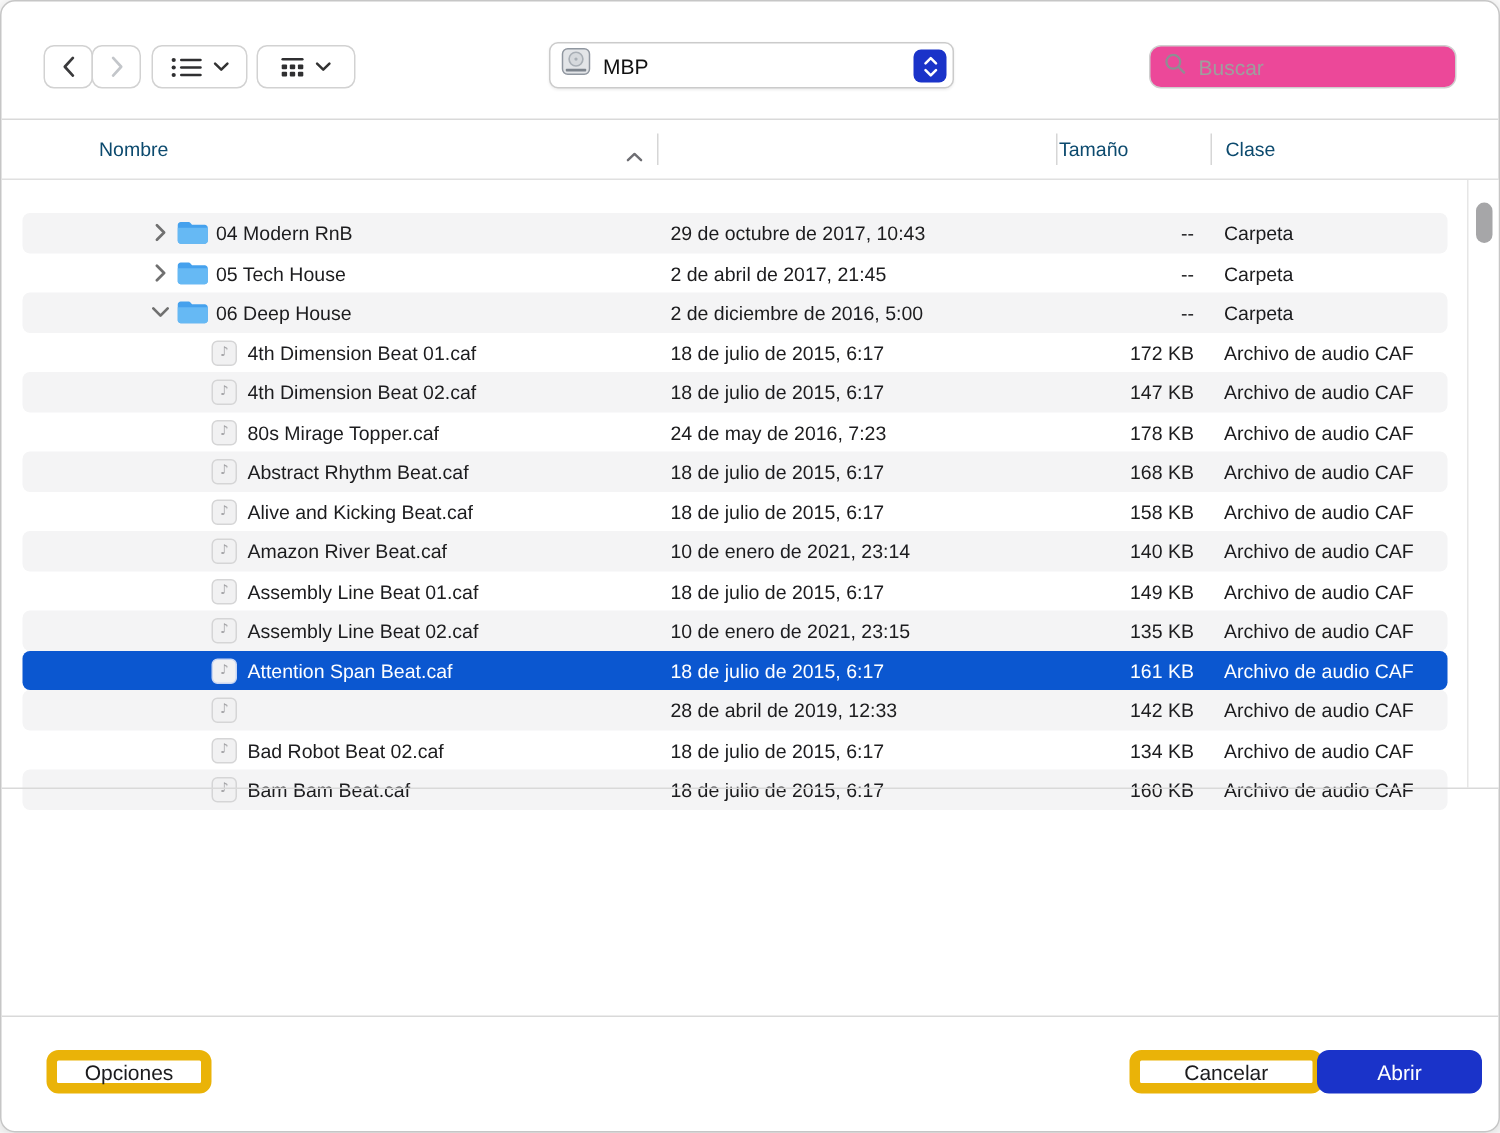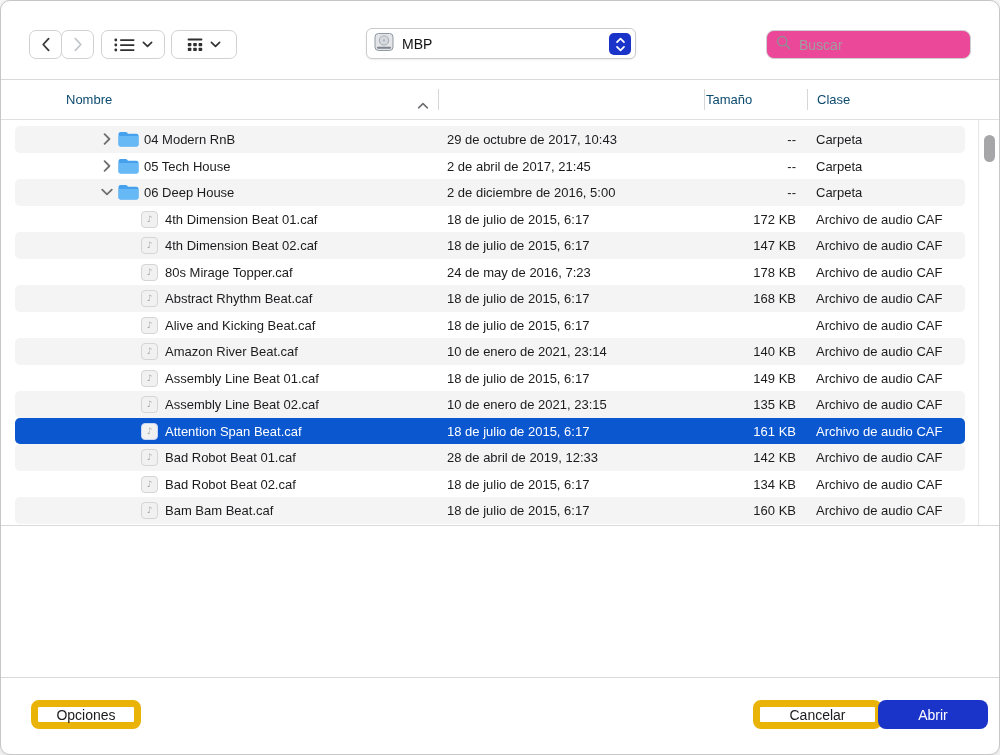--- a/index.html
+++ b/index.html
@@ -34,21 +34,21 @@
   .colh{position:absolute;top:79px;height:39px;line-height:39px;font-size:13px;color:#0c4a6e;white-space:nowrap;}
   #col-name{left:65px;}
   #col-date{left:447px;}
   #col-size{left:677px;margin-left:28px;}
   #col-kind{left:816px;}
   #sort-caret{position:absolute;left:416px;top:95px;}
   .vsep{position:absolute;top:88px;height:21px;width:1px;background:#d6d6d6;}
   #vsep1{left:437px;} #vsep2{left:703px;} #vsep3{left:806px;}
 
   
-  #list{position:absolute;left:0;top:125px;width:1000px;}
+  #list{position:absolute;left:0;top:141px;width:1000px;}
   .row{position:relative;height:26.5px;margin-left:14px;width:950px;border-radius:5px;font-size:13px;color:#1c1c1e;}
   .row.striped{background:var(--stripe);}
   .row.selected{background:var(--sel-blue);color:#fff;}
   .cell{position:absolute;top:0;height:26.5px;line-height:27px;white-space:nowrap;}
   .row.folder .name{left:129px;}
   .row.file .name{left:150px;}
   .date{left:432px;}
   .size{left:560px;width:221px;text-align:right;}
   .kind{left:801px;}
   .disclosure{position:absolute;left:84px;top:0;width:16px;height:26.5px;display:flex;align-items:center;justify-content:center;}
@@ -231,20 +231,21 @@
         <span class="icon-file">♪</span>
         <span class="cell name">Abstract Rhythm Beat.caf</span>
         <span class="cell date">18 de julio de 2015, 6:17</span>
         <span class="cell size">168 KB</span>
         <span class="cell kind">Archivo de audio CAF</span>
       </div>
       <div class="row file">
         <span class="icon-file">♪</span>
         <span class="cell name">Alive and Kicking Beat.caf</span>
         <span class="cell date">18 de julio de 2015, 6:17</span>
+        <span class="cell size">158 KB</span>
         <span class="cell kind">Archivo de audio CAF</span>
       </div>
       <div class="row file striped">
         <span class="icon-file">♪</span>
         <span class="cell name">Amazon River Beat.caf</span>
         <span class="cell date">10 de enero de 2021, 23:14</span>
         <span class="cell size">140 KB</span>
         <span class="cell kind">Archivo de audio CAF</span>
       </div>
       <div class="row file">
@@ -263,21 +264,20 @@
       </div>
       <div class="row file selected">
         <span class="icon-file">♪</span>
         <span class="cell name">Attention Span Beat.caf</span>
         <span class="cell date">18 de julio de 2015, 6:17</span>
         <span class="cell size">161 KB</span>
         <span class="cell kind">Archivo de audio CAF</span>
       </div>
       <div class="row file striped">
         <span class="icon-file">♪</span>
-        <span class="cell name">Bad Robot Beat 01.caf</span>
         <span class="cell date">28 de abril de 2019, 12:33</span>
         <span class="cell size">142 KB</span>
         <span class="cell kind">Archivo de audio CAF</span>
       </div>
       <div class="row file">
         <span class="icon-file">♪</span>
         <span class="cell name">Bad Robot Beat 02.caf</span>
         <span class="cell date">18 de julio de 2015, 6:17</span>
         <span class="cell size">134 KB</span>
         <span class="cell kind">Archivo de audio CAF</span>

